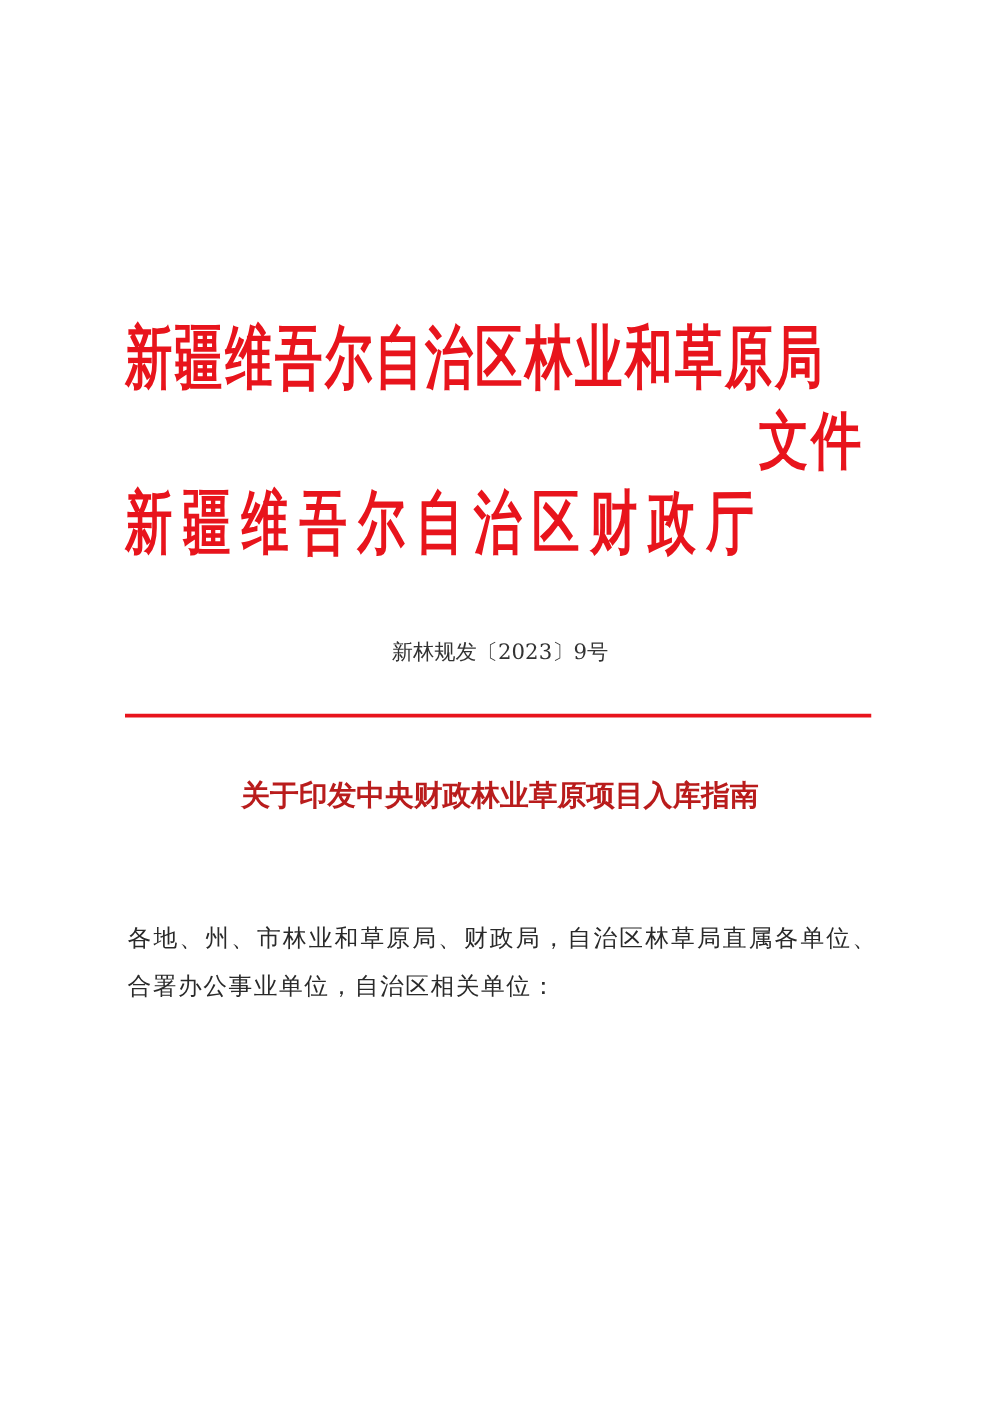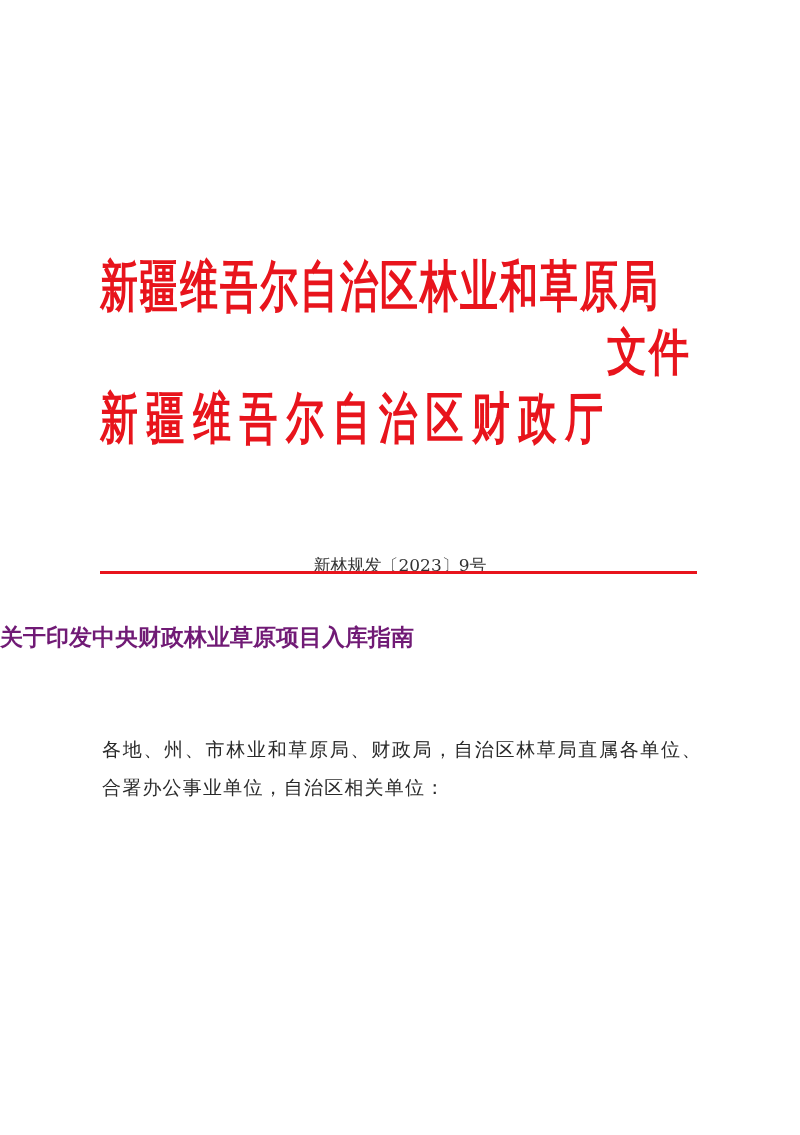--- a/index.html
+++ b/index.html
@@ -7,27 +7,27 @@
          font-family: "DejaVu Serif", "Liberation Serif", serif; color: #222; }
   .issuer { position: absolute; left: 100px; color: #e8141c;
             font-family: "DejaVu Sans", "Liberation Sans", sans-serif;
             font-weight: bold; white-space: nowrap; transform-origin: left top; }
   .issuer1 { top: 250px; font-size: 38px; letter-spacing: 2px; transform: scaleY(1.45); }
   .issuer2 { top: 382px; font-size: 38px; letter-spacing: 8.5px; transform: scaleY(1.45); }
   .wenjian { position: absolute; left: 607px; top: 318px; color: #e8141c;
              font-family: "DejaVu Sans", "Liberation Sans", sans-serif;
              font-size: 40px; font-weight: bold; transform: scaleY(1.25); transform-origin: left top; letter-spacing: 2px; }
   .docno { position: absolute; left: 0; width: 800px; top: 510px; text-align: center;
-           font-size: 17px; color: #333; margin-top: 44px; }
+           font-size: 17px; color: #333; }
   .redline { position: absolute; left: 100px; top: 571px; width: 597px; height: 3px; background: #e8141c; }
-  .title { position: absolute; left: 0; width: 800px; top: 617px; text-align: left;
-           font-size: 23px; font-weight: bold; line-height: 40px; color: #701a75; }
+  .title { position: absolute; left: 0; width: 800px; top: 617px; text-align: center;
+           font-size: 23px; font-weight: bold; line-height: 40px; color: #b91c1c; }
   .body { position: absolute; left: 102px; width: 600px; top: 732px; font-size: 19px;
           line-height: 38px; color: #2a2a2a; letter-spacing: 1.2px; }
-  .body p { margin: 0; text-align: justify; font-family: Liberation Mono, monospace; }
+  .body p { margin: 0; text-align: justify; }
   .indent { text-indent: 38px; }
 </style>
 </head>
 <body>
 
 <div class="issuer issuer1">新疆维吾尔自治区林业和草原局</div>
 <div class="issuer issuer2">新疆维吾尔自治区财政厅</div>
 <div class="wenjian">文件</div>
 
 <div class="docno">新林规发〔2023〕9号</div>

